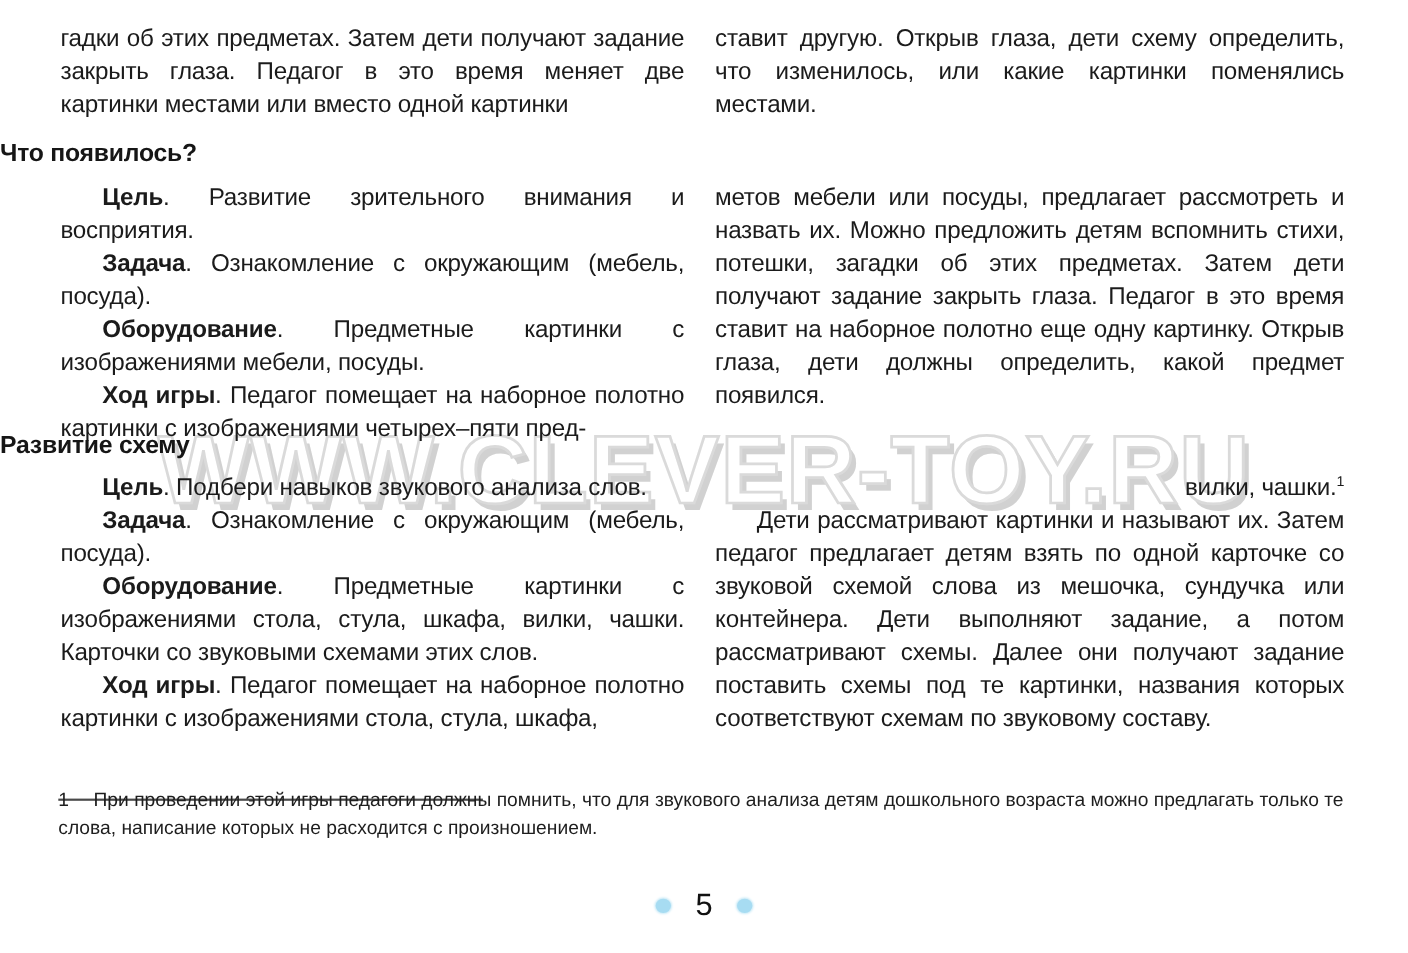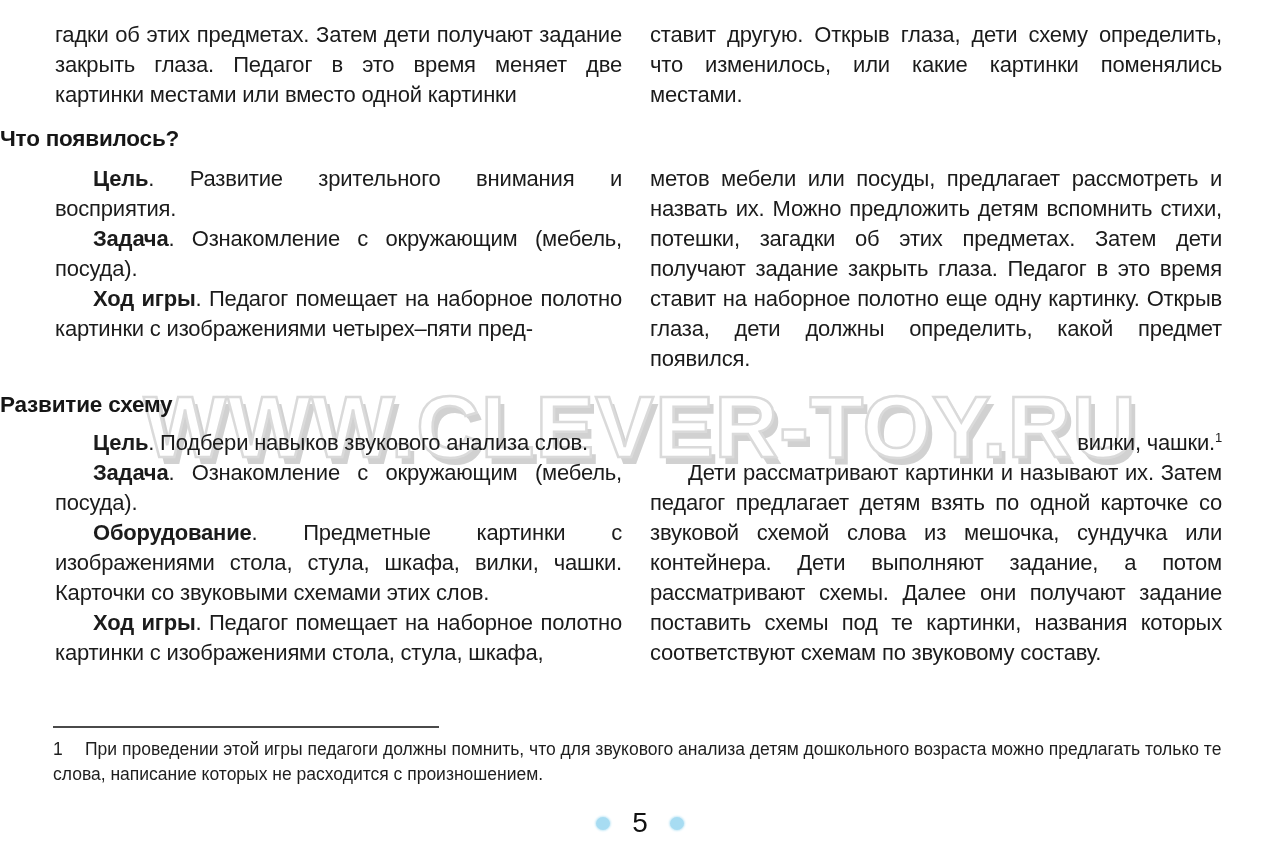--- a/index.html
+++ b/index.html
@@ -71,21 +71,21 @@
   .footnote-rule {
     position: absolute;
     top: 726px;
     left: 53px;
     width: 386px;
     height: 0;
     border-top: 2px solid #4a4a4a;
   }
   .footnote {
     position: absolute;
-    top: 737px;
+    top: 715px;
     left: 53px;
     width: 1172px;
     font-size: 17.5px;
     line-height: 25px;
     text-align: left;
     color: #1e1e1e;
   }
   .footnote .fn-marker {
     display: inline-block;
     width: 32px;
@@ -127,20 +127,21 @@
 </div>
 <div class="col-right bodytext" style="top:20px;">
   <p class="para-cont">ставит другую. Открыв глаза, дети схему определить, что изменилось, или какие картинки поменялись местами.</p>
 </div>
 
 <h2 class="section-title" style="top:126px; margin:0;">Что появилось?</h2>
 
 <div class="col-left bodytext" style="top:164px;">
   <p class="para-lead"><span class="lead">Цель</span><span>. Развитие зрительного внимания и восприятия.</span></p>
   <p class="para-lead"><span class="lead">Задача</span><span>. Ознакомление с окружающим (мебель, посуда).</span></p>
+  <p class="para-lead"><span class="lead">Оборудование</span><span>. Предметные картинки с изображениями мебели, посуды.</span></p>
   <p class="para-lead"><span class="lead">Ход игры</span><span>. Педагог помещает на наборное полотно картинки с изображениями четырех–пяти пред-</span></p>
 </div>
 <div class="col-right bodytext" style="top:164px;">
   <p class="para-cont">метов мебели или посуды, предлагает рассмотреть и назвать их. Можно предложить детям вспомнить стихи, потешки, загадки об этих предметах. Затем дети получают задание закрыть глаза. Педагог в это время ставит на наборное полотно еще одну картинку. Открыв глаза, дети должны определить, какой предмет появился.</p>
 </div>
 
 <h2 class="section-title" style="top:392px; margin:0;">Развитие схему</h2>
 
 <div class="col-left bodytext" style="top:428px;">
   <p class="para-lead"><span class="lead">Цель</span><span>. Подбери навыков звукового анализа слов.</span></p>

